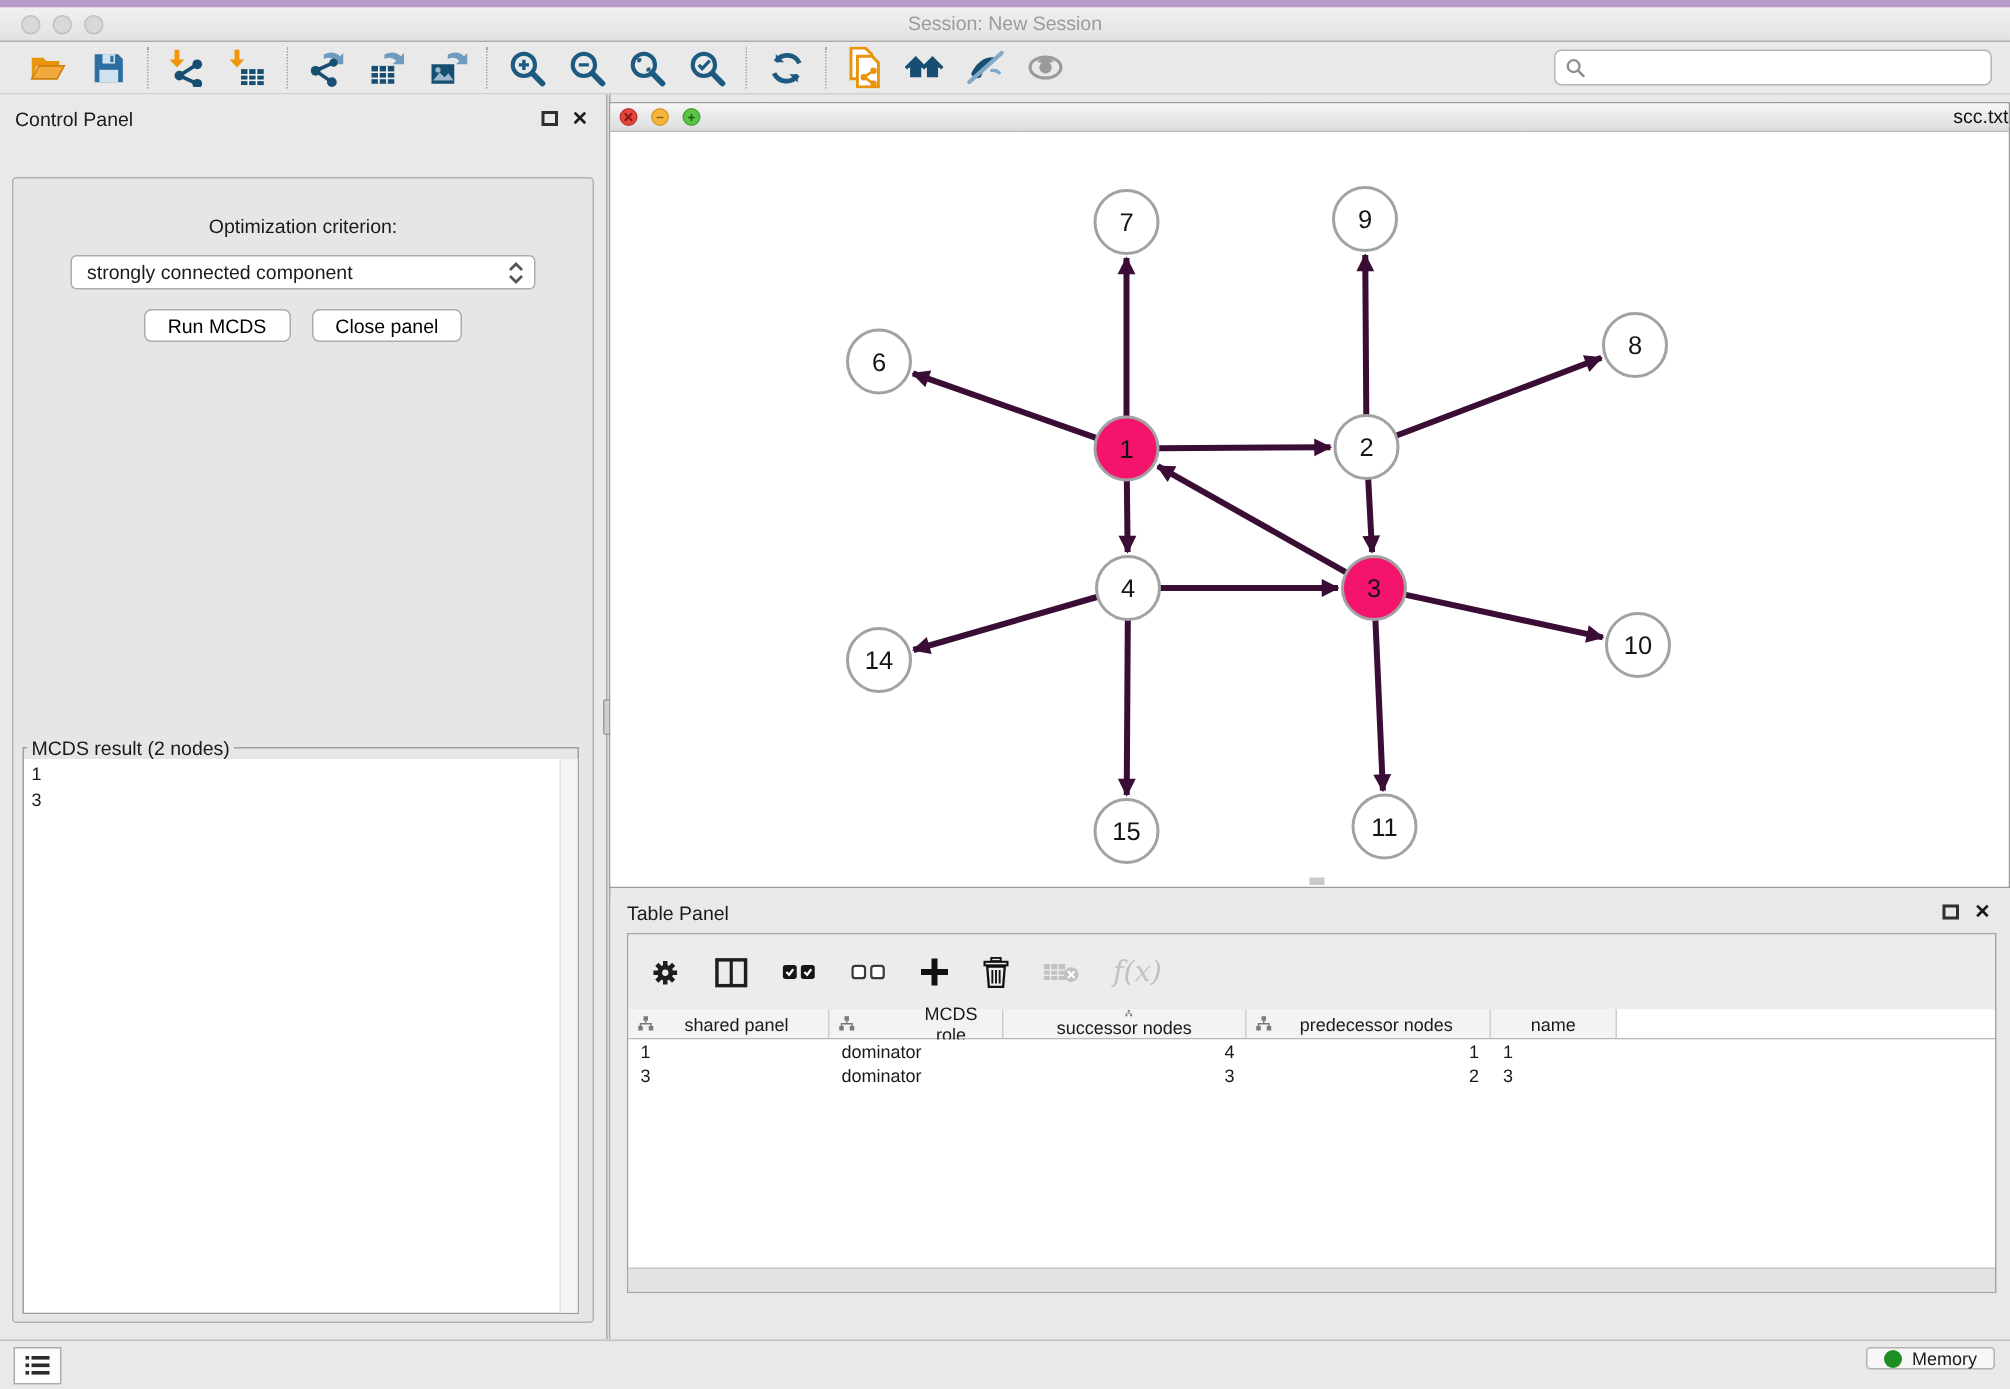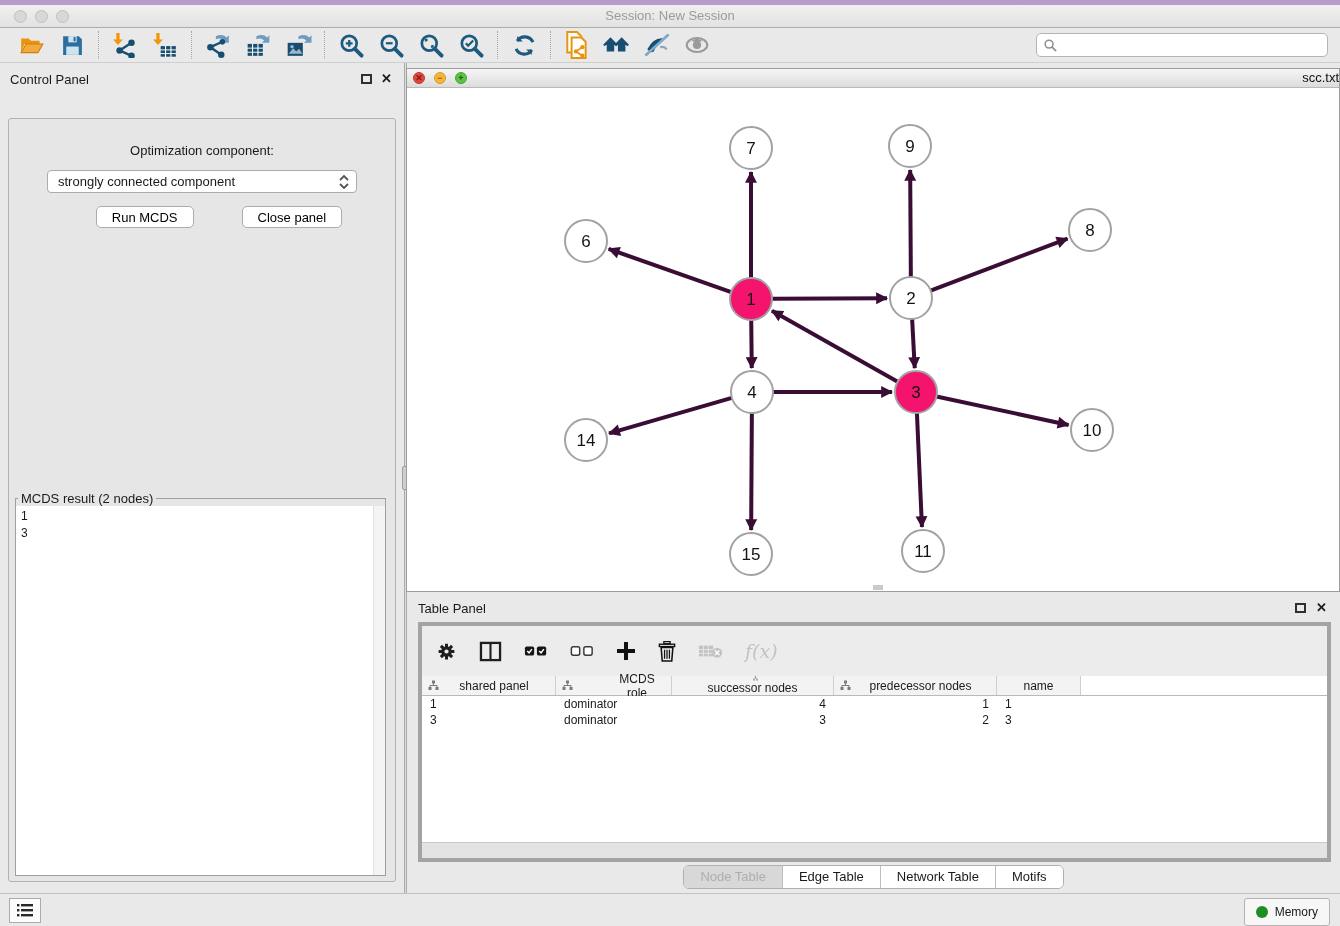--- a/index.html
+++ b/index.html
@@ -39,21 +39,21 @@
   .cp-tab:first-child { border-left:none; }
   .cp-tab.tab-gray { background:#F1F1F1; color:#B7B7B7; }
   .cp-content { position:absolute; top:55px; left:8px; right:8px; bottom:11px;
     background:#E6E6E6; border:1px solid #B2B2B2; border-radius:3px; }
   .opt-label { margin-top:24px; text-align:center; font-size:13px; }
   .criterion-select { position:relative; margin:12px auto 0; width:310px; height:23px; background:#fff;
     border:1px solid #ACACAC; border-radius:4px; font-size:13px; line-height:21px; padding:0 26px 0 10px; }
   .select-stepper { position:absolute; right:6px; top:3px; }
   .cp-buttons { margin-top:13px; display:flex; justify-content:center; gap:14px; }
   .btn { background:#FFF; border:1px solid #ACACAC; border-radius:5px; font-size:13px; padding:2px 15px; height:22px;
-    font-family:"Liberation Sans",sans-serif;margin-left:34px; }
+    font-family:"Liberation Sans",sans-serif; }
   .mcds-fieldset { position:absolute; left:6px; right:9px; top:372px; bottom:5px; border:1px solid #9F9F9F; }
   .mcds-fieldset legend { font-size:13px; padding:0 3px; margin-left:2px; }
   .result-area { position:relative; background:#fff; width:100%; height:100%; font-size:12px; line-height:17px;
     padding:2px 16px 2px 5px; }
   .result-scroll { position:absolute; top:0; right:0; bottom:0; width:12px; background:#F4F4F4; border-left:1px solid #E2E2E2; }
 
   
   .splitter { position:absolute; left:404px; top:63px; width:3px; height:830px; background:#DCDCDC;
     border-left:1px solid #ABABAB; border-right:1px solid #ABABAB; }
   .splitter-handle { position:absolute; left:402px; top:466px; width:7px; height:24px; background:#CFCFCF;
@@ -71,21 +71,21 @@
   .nl-green { background:#5DC248; border:1px solid #46A634; color:#1C5E10; }
   .net-canvas { position:relative; width:932px; height:503px; background:#fff; }
   .net-hscroll-thumb { position:absolute; left:50%; bottom:1px; width:10px; height:5px; background:#C9C9C9; }
 
   
   .table-panel { position:absolute; left:407px; top:598px; width:933px; height:295px; background:#E9E9E9; }
   .tp-title { position:absolute; top:3px; left:11px; font-size:13px; }
   .tp-float { top:5px; right:34px; }
   .tp-close { top:2px; right:13px; }
   .tp-frame { position:absolute; left:11px; right:9px; top:24px; height:240px;
-    border:4px solid #a3a3a3; background:#fff; display:flex; flex-direction:column; }
+    border:1px solid #a3a3a3; background:#fff; display:flex; flex-direction:column; }
   .tp-toolbar { height:50px; background:#ECECEC; display:flex; align-items:center; gap:22px; padding-left:14px; flex:0 0 auto; }
   .fx-label { font-family:"DejaVu Serif", serif; font-style:italic; font-size:19px; color:#C2C2C2; }
   .tbl-head { display:flex; height:20px; flex:0 0 auto; background:#F3F3F3; border-bottom:1px solid #B9B9B9; }
   .th { display:flex; align-items:center; border-right:1px solid #CFCFCF; font-size:12px; padding-left:6px; }
   .th .th-label { flex:1; text-align:center; padding-right:6px; }
   .th-filler { flex:1; border-right:none; background:#fff; border-bottom:1px solid #B9B9B9; margin-bottom:-1px; }
   .tbl-body { flex:1; background:#fff; overflow:hidden; }
   .tr { display:flex; height:16px; font-size:12px; }
   .td { padding:0 8px; line-height:16px; white-space:nowrap; overflow:hidden; }
   .tbl-bottom-strip { flex:0 0 16px; background:#E3E3E3; border-top:1px solid #C9C9C9; }
@@ -93,21 +93,21 @@
   .tp-tabs-group { display:flex; border:1px solid #AFAFAF; border-radius:6px; overflow:hidden; background:#fff; height:24px; }
   .tp-tab { padding:0 16px; font-size:13px; line-height:22px; border-left:1px solid #BDBDBD; background:#fff; }
   .tp-tab:first-child { border-left:none; }
   .tp-tab.tab-selected { background:#D8D8D8; color:#AEAEAE; }
 
   
   .statusbar { position:absolute; left:0; right:0; top:893px; height:33px; background:#E9E9E9; border-top:1px solid #C2C2C2; }
   .list-btn { position:absolute; left:9px; top:4px; width:32px; height:25px; background:#FCFCFC;
     border:1px solid #ABABAB; display:flex; align-items:center; justify-content:center; }
   .memory-btn { position:absolute; right:10px; top:4px; height:15px; background:#F7F7F7; border:1px solid #B3B3B3;
-    border-radius:3px; display:flex; align-items:center; gap:7px; padding:13px 11px; font-size:12px; }
+    border-radius:3px; display:flex; align-items:center; gap:7px; padding:0 11px; font-size:12px; }
   .memory-dot { width:12px; height:12px; border-radius:50%; background:#1E8E22; }
 </style>
 </head>
 <body>
 
 <div class="desktop-strip"></div>
 <div class="titlebar">
   <div class="traffic">
     <div class="light"></div>
     <div class="light"></div>
@@ -276,21 +276,21 @@
   </div>
 </div>
 
 <div class="control-panel">
   <div class="cp-header-text">Control Panel</div>
   <div class="panel-float cp-float"></div>
   <div class="panel-close cp-close">✕</div>
 
 
   <div class="cp-content">
-    <div class="opt-label">Optimization component:</div>
+    <div class="opt-label">Optimization criterion:</div>
     <div class="criterion-select">
       <span>strongly connected component</span>
       <svg class="select-stepper" width="12" height="16" viewBox="0 0 12 16">
         <path d="M2 6 L6 2 L10 6" fill="none" stroke="#555" stroke-width="1.8"></path>
         <path d="M2 10 L6 14 L10 10" fill="none" stroke="#555" stroke-width="1.8"></path>
       </svg>
     </div>
     <div class="cp-buttons">
       <button class="btn">Run MCDS</button>
       <button class="btn">Close panel</button>
@@ -495,28 +495,20 @@
           <div class="td" style="width: 134px; text-align: left;">3</div>
           <div class="td" style="width: 116px; text-align: left;">dominator</div>
           <div class="td" style="width: 162px; text-align: right;">3</div>
           <div class="td" style="width: 163px; text-align: right;">2</div>
           <div class="td" style="width: 84px; text-align: left;">3</div>
         </div>
       </div>
     <div class="tbl-bottom-strip"></div>
   </div>
 
-  <div class="tp-tabs">
-    <div class="tp-tabs-group">
-      <div class="tp-tab tab-selected">Node Table</div>
-      <div class="tp-tab">Edge Table</div>
-      <div class="tp-tab">Network Table</div>
-      <div class="tp-tab">Motifs</div>
-    </div>
-  </div>
 </div>
 
 <div class="statusbar">
   <div class="list-btn">
     <svg width="18" height="15" viewBox="0 0 18 15">
       <g fill="#2A2A2A">
         <rect x="1" y="1" width="2.4" height="2.4"></rect>
           <rect x="5" y="1" width="12" height="2.4"></rect>
         <rect x="1" y="6" width="2.4" height="2.4"></rect>
           <rect x="5" y="6" width="12" height="2.4"></rect>

